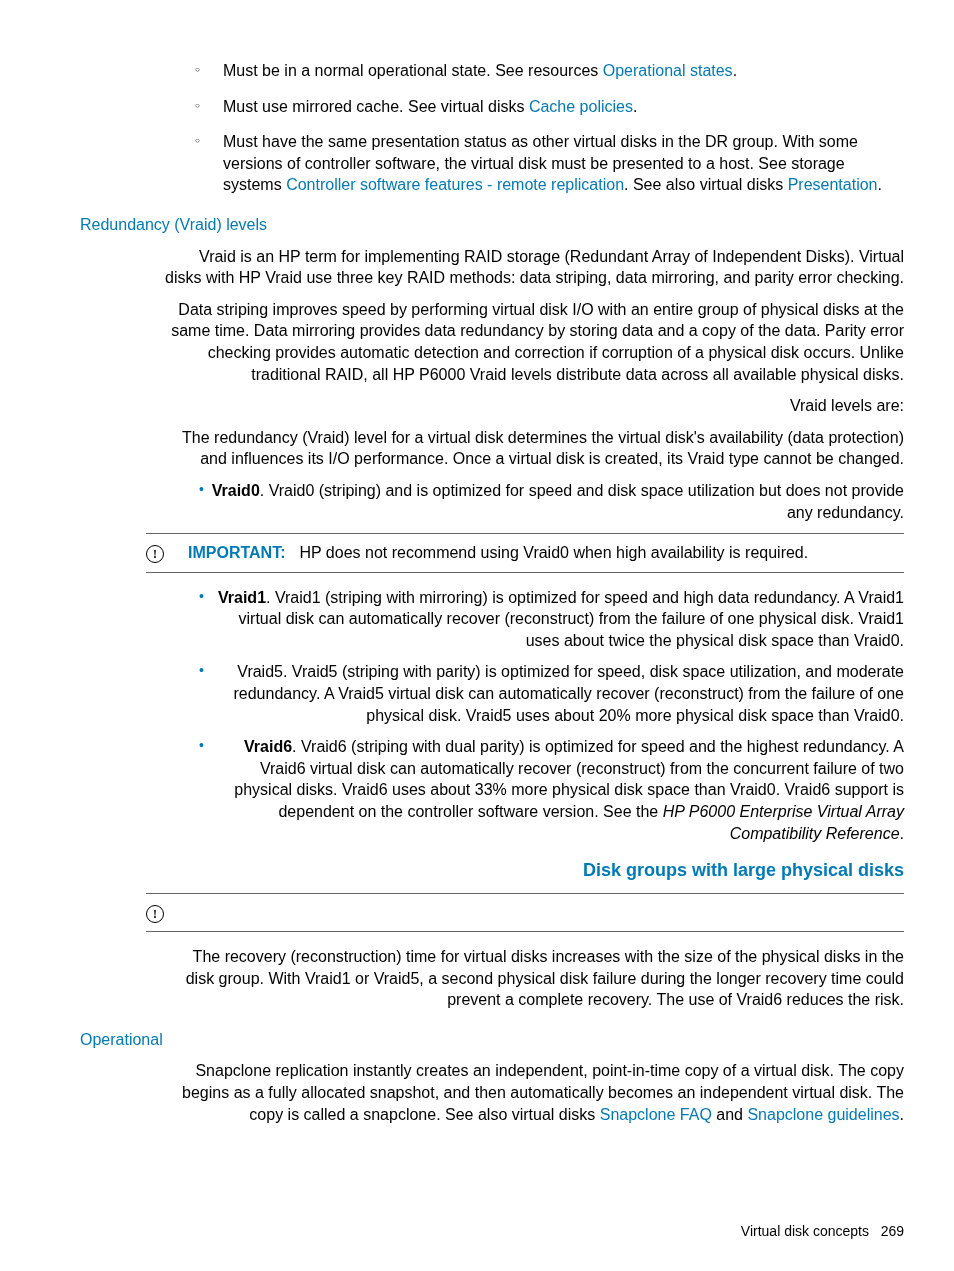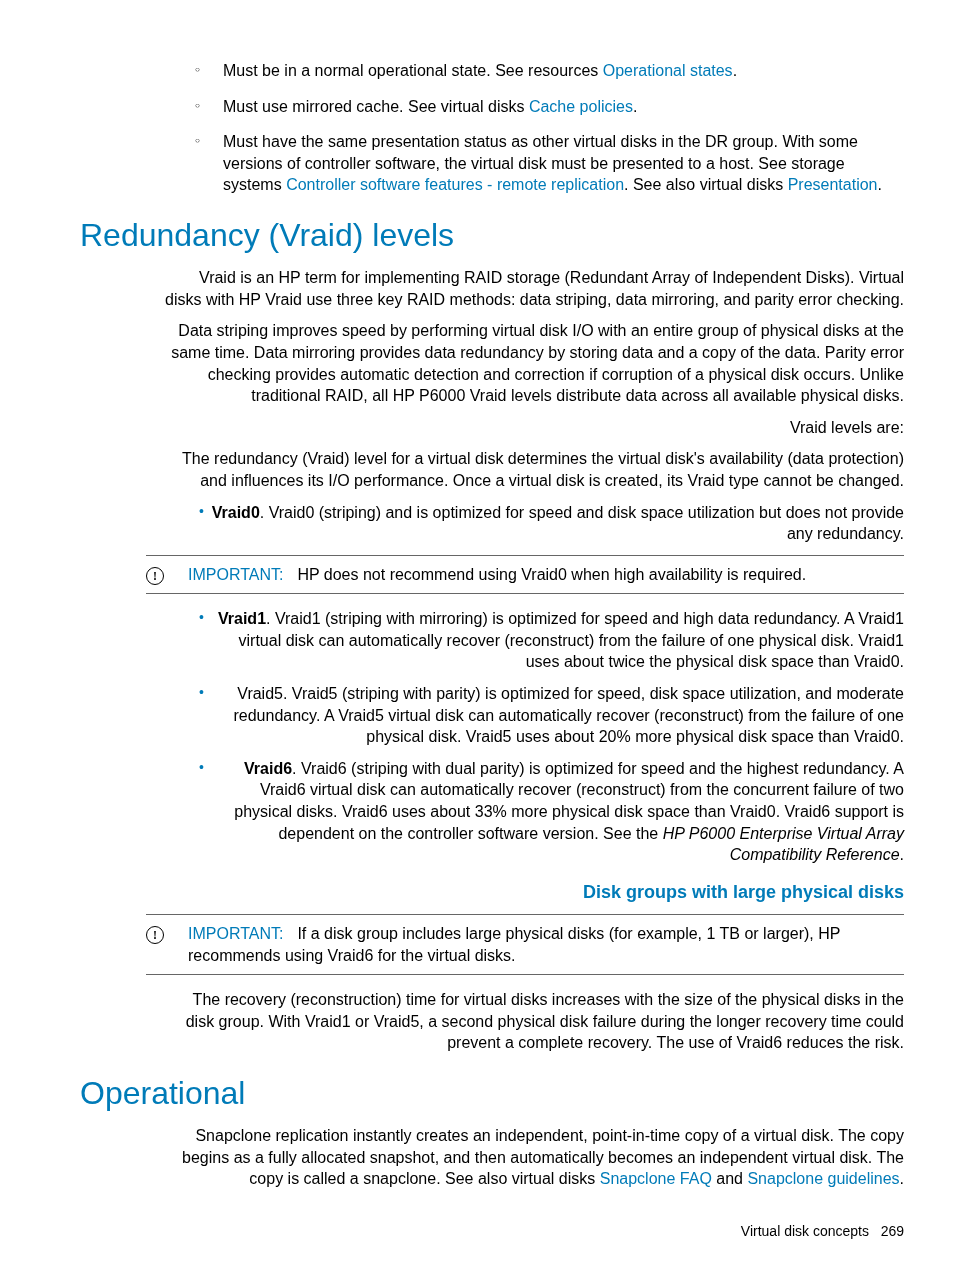--- a/index.html
+++ b/index.html
@@ -18,21 +18,21 @@
     box-sizing: border-box;
     position: relative;
   }
   .content-block { margin-left: 110px; text-align: right; }
   .sub-list { margin-left: 145px; }
   .sub-list-item { display:flex; margin-bottom:14px; }
   .ring-bullet { width:28px; flex-shrink:0; font-size:8px; padding-top:5px; }
   .h2 {
     color:#007bb8;
     font-weight:300;
-    font-size:32px;
+    font-size:16px;
     margin:18px 0 10px 30px;
   }
   .h3-inline {
     color:#007bb8;
     font-weight:700;
     font-size:18px;
     margin:14px 0 6px 0;
   }
   p { margin:0 0 10px 0; }
   .blist { margin-left:20px; }
@@ -48,21 +48,21 @@
     margin:10px 0 14px 0;
     display:flex;
   }
   .important-box.outer { margin-left:96px; }
   .imp-icon-col { width:42px; flex-shrink:0; text-align:left; }
   .imp-icon {
     display:inline-block; width:16px; height:16px; border:1.5px solid #000;
     border-radius:50%; text-align:center; font-weight:700; font-size:12px;
     line-height:16px; font-family:Georgia,serif;
   }
-  .imp-label { color:#007bb8; font-weight:400; margin-right:14px; }
+  .imp-label { color:#007bb8; font-weight:700; margin-right:14px; }
   .footer {
     position:absolute; bottom:30px; right:50px; font-size:14px;margin-left:17px;
   }
 </style>
 </head>
 <body>
 
 <div class="page">
 
   <div class="sub-list">
@@ -120,21 +120,20 @@
         <div class="dot">•</div>
         <div><span class="bold">Vraid6</span><span>. Vraid6 (striping with dual parity) is optimized for speed and the highest redundancy. A Vraid6 virtual disk can automatically recover (reconstruct) from the concurrent failure of two physical disks. Vraid6 uses about 33% more physical disk space than Vraid0. Vraid6 support is dependent on the controller software version. See the </span><span class="italic">HP P6000 Enterprise Virtual Array Compatibility Reference</span><span>.</span></div>
       </div>
     </div>
 
     <div class="h3-inline">Disk groups with large physical disks</div>
   </div>
 
   <div class="important-box outer">
     <div class="imp-icon-col"><span class="imp-icon">!</span></div>
-    <div><span class="imp-label">IMPORTANT:</span><span>If a disk group includes large physical disks (for example, 1 TB or larger), HP recommends using Vraid6 for the virtual disks.</span></div>
   </div>
 
   <div class="content-block">
     <p>The recovery (reconstruction) time for virtual disks increases with the size of the physical disks in the disk group. With Vraid1 or Vraid5, a second physical disk failure during the longer recovery time could prevent a complete recovery. The use of Vraid6 reduces the risk.</p>
   </div>
 
   <div class="h2">Operational</div>
   <div class="content-block">
     <p>
       <span>Snapclone replication instantly creates an independent, point-in-time copy of a virtual disk. The copy begins as a fully allocated snapshot, and then automatically becomes an independent virtual disk. The copy is called a snapclone. See also virtual disks </span><span class="link">Snapclone FAQ</span><span> and </span><span class="link">Snapclone guidelines</span><span>.</span>

